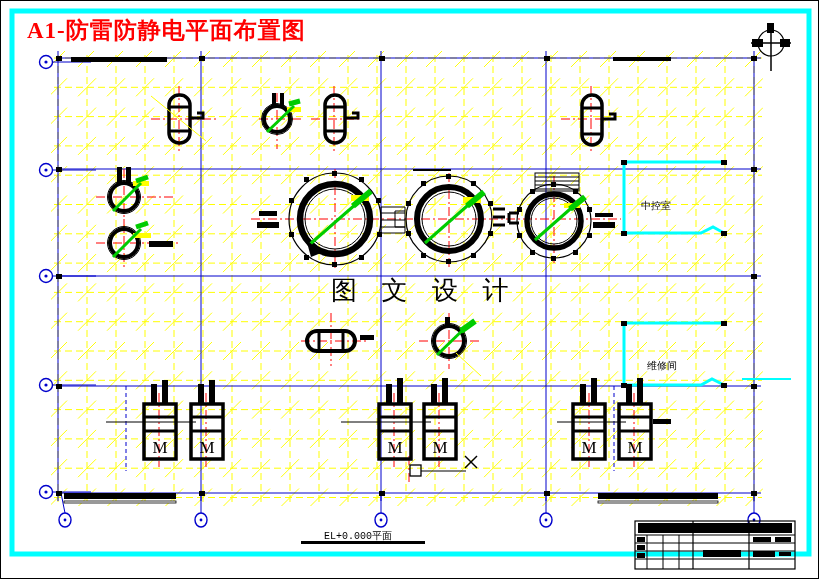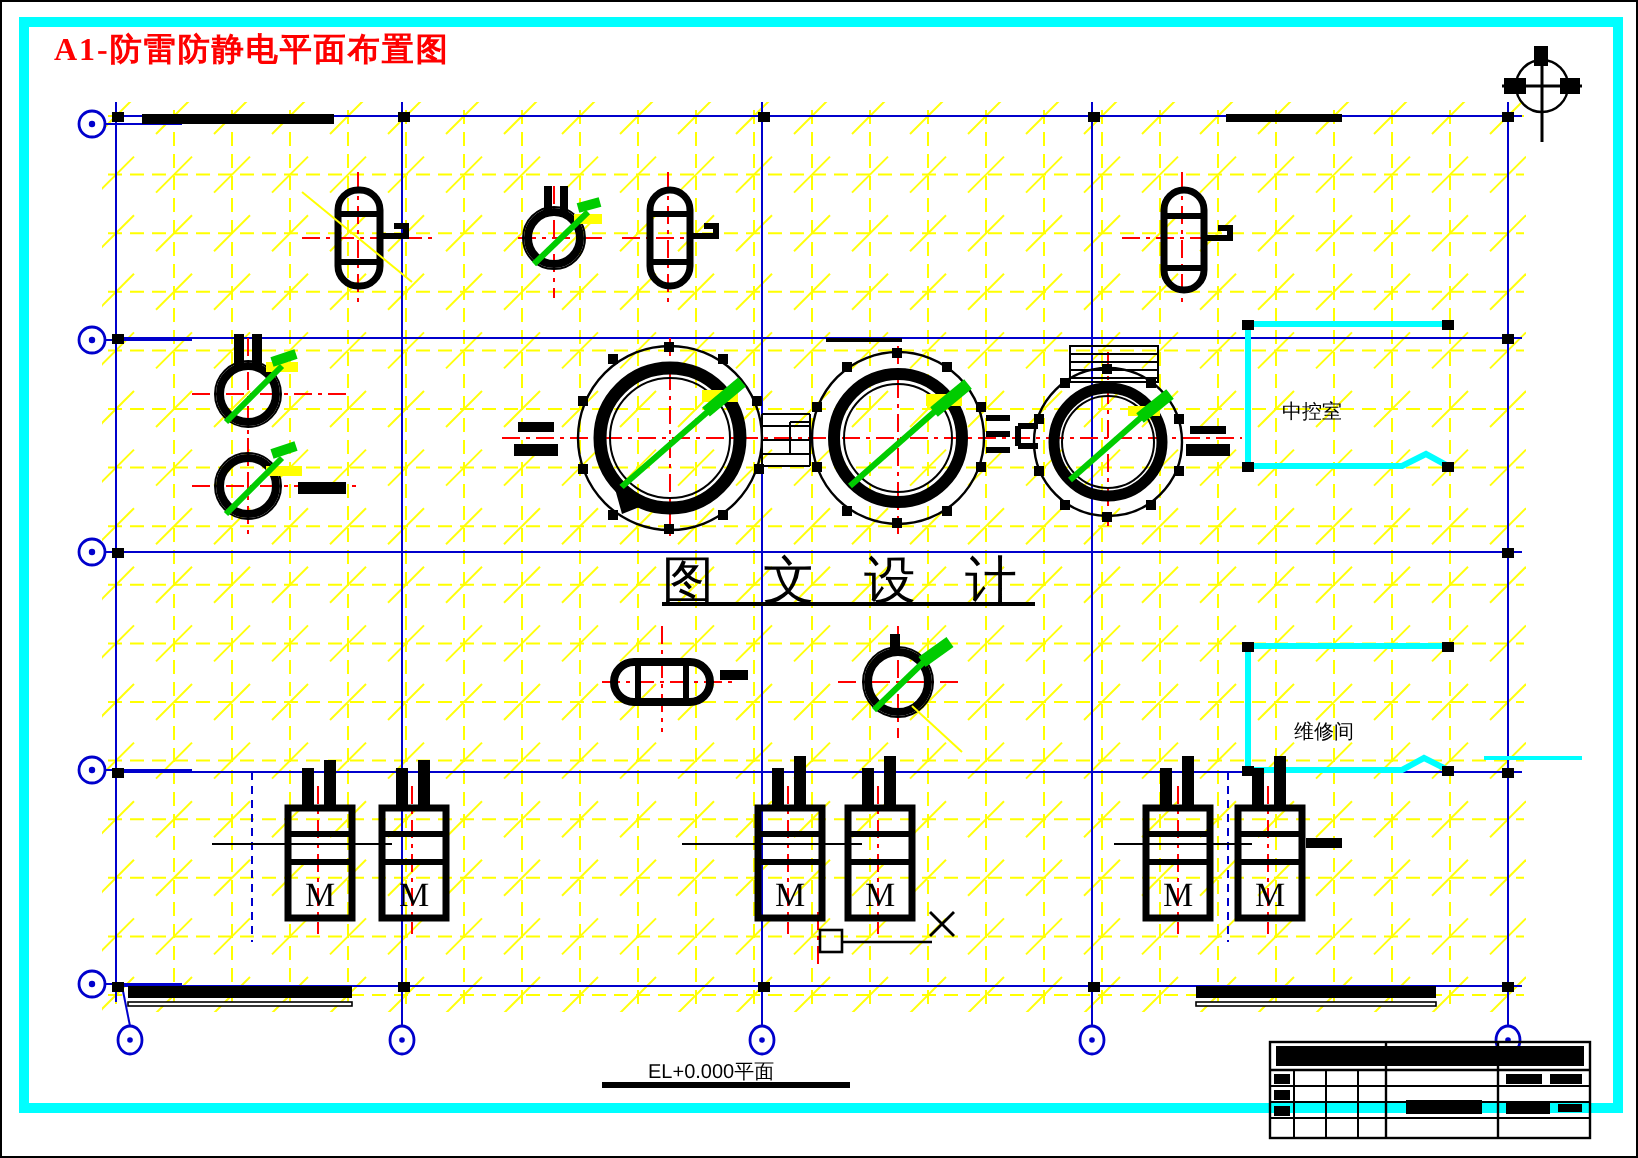--- a/index.html
+++ b/index.html
@@ -2,37 +2,37 @@
 <html><head>
 <meta charset="utf-8">
 <style>
   html,body{margin:0;padding:0;background:#ffffff;}
   body{width:819px;height:579px;overflow:hidden;font-family:"Liberation Sans",sans-serif;}
   #app{position:relative;width:819px;height:579px;background:#fff;box-sizing:border-box;border:1px solid #000;}
   #cad{position:absolute;left:0;top:0;width:819px;height:579px;}
   #title-text{
     position:absolute;left:26px;top:14px;
     font-family:"Liberation Serif",serif;
-    font-weight:bold;font-size:16px;color:#ff0000;
+    font-weight:bold;font-size:23px;color:#ff0000;
     letter-spacing:1px;white-space:nowrap;
   }
   #watermark{
     position:absolute;left:330px;top:272px;
     font-family:"Liberation Serif",serif;
-    font-size:26px;color:#000;letter-spacing:9px;white-space:nowrap;text-decoration:underline;
+    font-size:26px;color:#000;letter-spacing:9px;white-space:nowrap;
   }
   .room-label{
     position:absolute;font-family:"Liberation Sans",sans-serif;
     font-size:10px;color:#000;white-space:nowrap;letter-spacing:0px;
   }
   #room-control{left:640px;top:198px;}
   #room-maint{left:646px;top:358px;}
   #plan-caption{
     position:absolute;left:323px;top:528px;
-    font-family:Liberation Sans, sans-serif;font-size:10px;color:#000;white-space:nowrap;
+    font-family:Liberation Mono, monospace;font-size:10px;color:#000;white-space:nowrap;
   }
 </style>
 </head>
 <body>
 
 <div id="app">
 
   <svg id="cad" viewBox="0 0 819 579">
     <defs>
       <clipPath id="plotClip">

